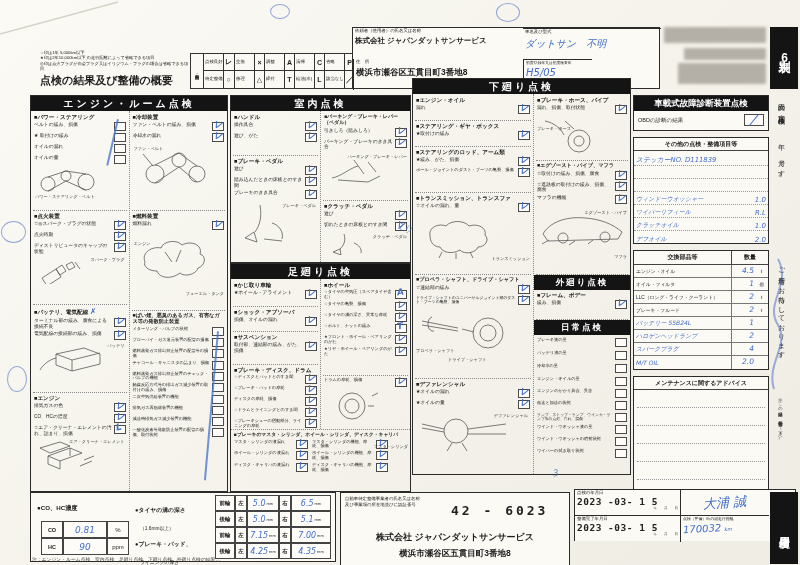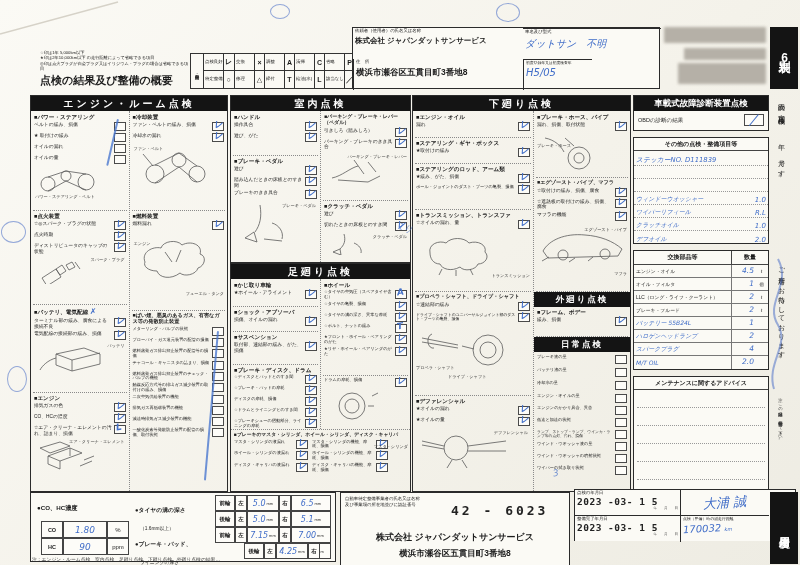--- a/index.html
+++ b/index.html
@@ -627,21 +627,21 @@
           </span>
         <span class="il tiny" style="width:68px;flex:none;padding-left:4px;">ディスク・キャリパの機能、摩耗、損傷</span>
           <span class="chk">
             <i class="mk">レ</i>
           </span>
       </div>
       <span class="cap" style="right:2px;top:14px;">マスタ・シリンダ</span>
     </div>
   </div>
 
-  <div class="sec" style="left:412px;top:95px;width:219px;height:397px;">
+  <div class="sec" style="left:412px;top:78px;width:219px;height:397px;">
     <div class="sechdr">下廻り点検</div>
     <div class="cols">
       <div class="col" style="flex:0 0 120px;">
         <div class="grp" style="height:26px;">
           <div class="gt">■エンジン・オイル</div>
           <div class="item">
               <span class="il">漏れ</span>
               <span class="chk">
                 <i class="mk">レ</i>
               </span>
@@ -954,21 +954,21 @@
     </div>
   </div>
 
   <div class="sec" style="left:30px;top:492px;width:306px;height:70px;background:#fbfaf5;">
     <div class="abs" style="left:6px;top:3px;">
       <span class="bullet">●CO、HC濃度</span><br>
       <span class="sub" style="margin-left:6px;">（アイドリング時）</span>
     </div>
     <div class="mtbl" style="left:10px;top:28px;grid-template-columns:22px 44px 22px;grid-auto-rows:17px;">
       <span class="klab">CO</span>
-        <span class="hand" style="font-size:9px;">1.80</span>
+        <span class="hand" style="font-size:9px;">0.81</span>
         <span style="font-size:6px;">%</span>
       <span class="klab">HC</span>
         <span class="hand" style="font-size:9px;">90</span>
         <span style="font-size:6px;">ppm</span>
     </div>
     <div class="abs" style="left:104px;top:5px;">
       <span class="bullet" style="font-size:5.8px;">●タイヤの溝の深さ</span><br>
       <span class="sub" style="margin-left:5px;font-size:4.8px;">（1.6mm以上）</span>
     </div>
     <div class="abs" style="left:104px;top:39px;">
@@ -1014,21 +1014,21 @@
     </div>
     <div class="mtbl" style="left:184px;top:34px;grid-template-columns:20px 12px 32px 12px;grid-auto-rows:16px;">
       <span class="klab">前輪</span>
         <span class="klab">左</span>
         <span>
           <i class="hand" style="font-size:8px;">7.15</i>
           <i class="mm">mm</i>
         </span>
         <span class="klab">右</span>
     </div>
-    <div class="mtbl" style="left:184px;top:50px;grid-template-columns:20px 12px 32px 12px;grid-auto-rows:16px;margin-left:29px;">
+    <div class="mtbl" style="left:184px;top:50px;grid-template-columns:20px 12px 32px 12px;grid-auto-rows:16px;">
       <span class="klab">後輪</span>
         <span class="klab">左</span>
         <span>
           <i class="hand" style="font-size:8px;">4.25</i>
           <i class="mm">mm</i>
         </span>
         <span class="klab">右</span>
     </div>
   </div>
 

